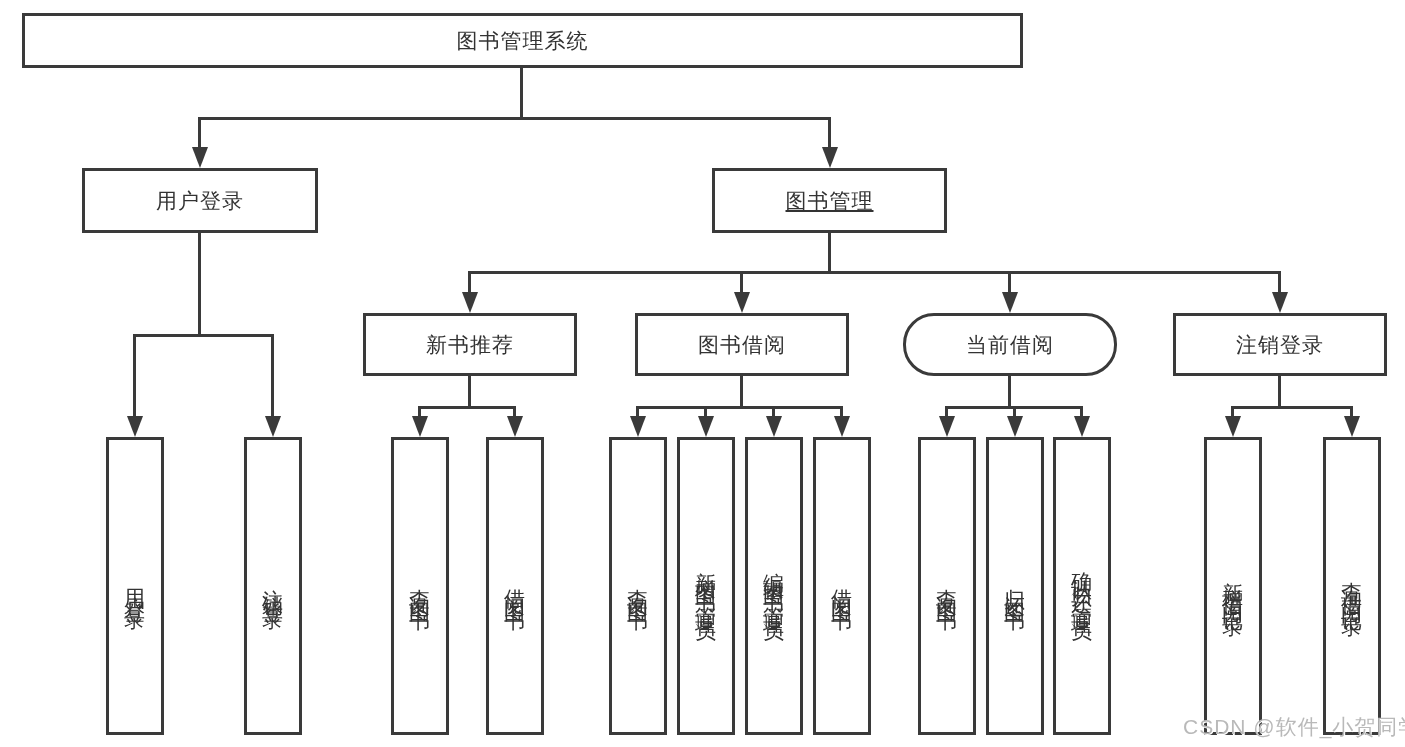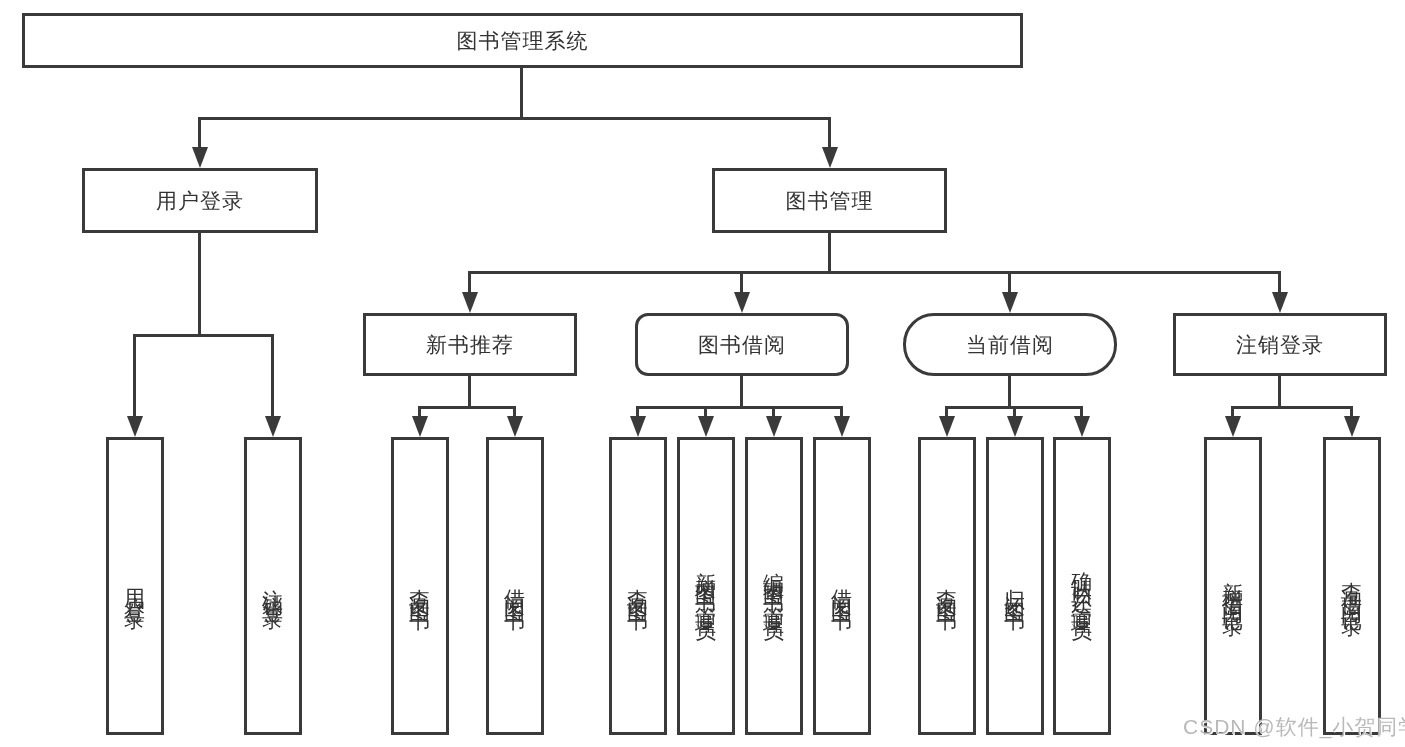--- a/index.html
+++ b/index.html
@@ -65,29 +65,29 @@
 <div class="canvas">
 
   <div class="box" style="left:22px; top:13px; width:1001px; height:55px;">
     <span>图书管理系统</span>
   </div>
 
   <div class="box" style="left:82px; top:168px; width:236px; height:65px;">
     <span>用户登录</span>
   </div>
 
-  <div class="box" style="left:712px; top:168px; width:235px; height:65px;">
+  <div class="box" style="left:712px; top:168px; width:235px; height:65px;text-decoration:underline;">
     <span>图书管理</span>
   </div>
 
   <div class="box" style="left:363px; top:313px; width:214px; height:63px;text-align:center;">
     <span>新书推荐</span>
   </div>
 
-  <div class="box" style="left:635px; top:313px; width:214px; height:63px;border-radius:13px;">
+  <div class="box" style="left:635px; top:313px; width:214px; height:63px;">
     <span>图书借阅</span>
   </div>
 
   <div class="box" style="left:903px; top:313px; width:214px; height:63px;border-radius:31px;">
     <span>当前借阅</span>
   </div>
 
   <div class="box" style="left:1173px; top:313px; width:214px; height:63px;">
     <span>注销登录</span>
   </div>

